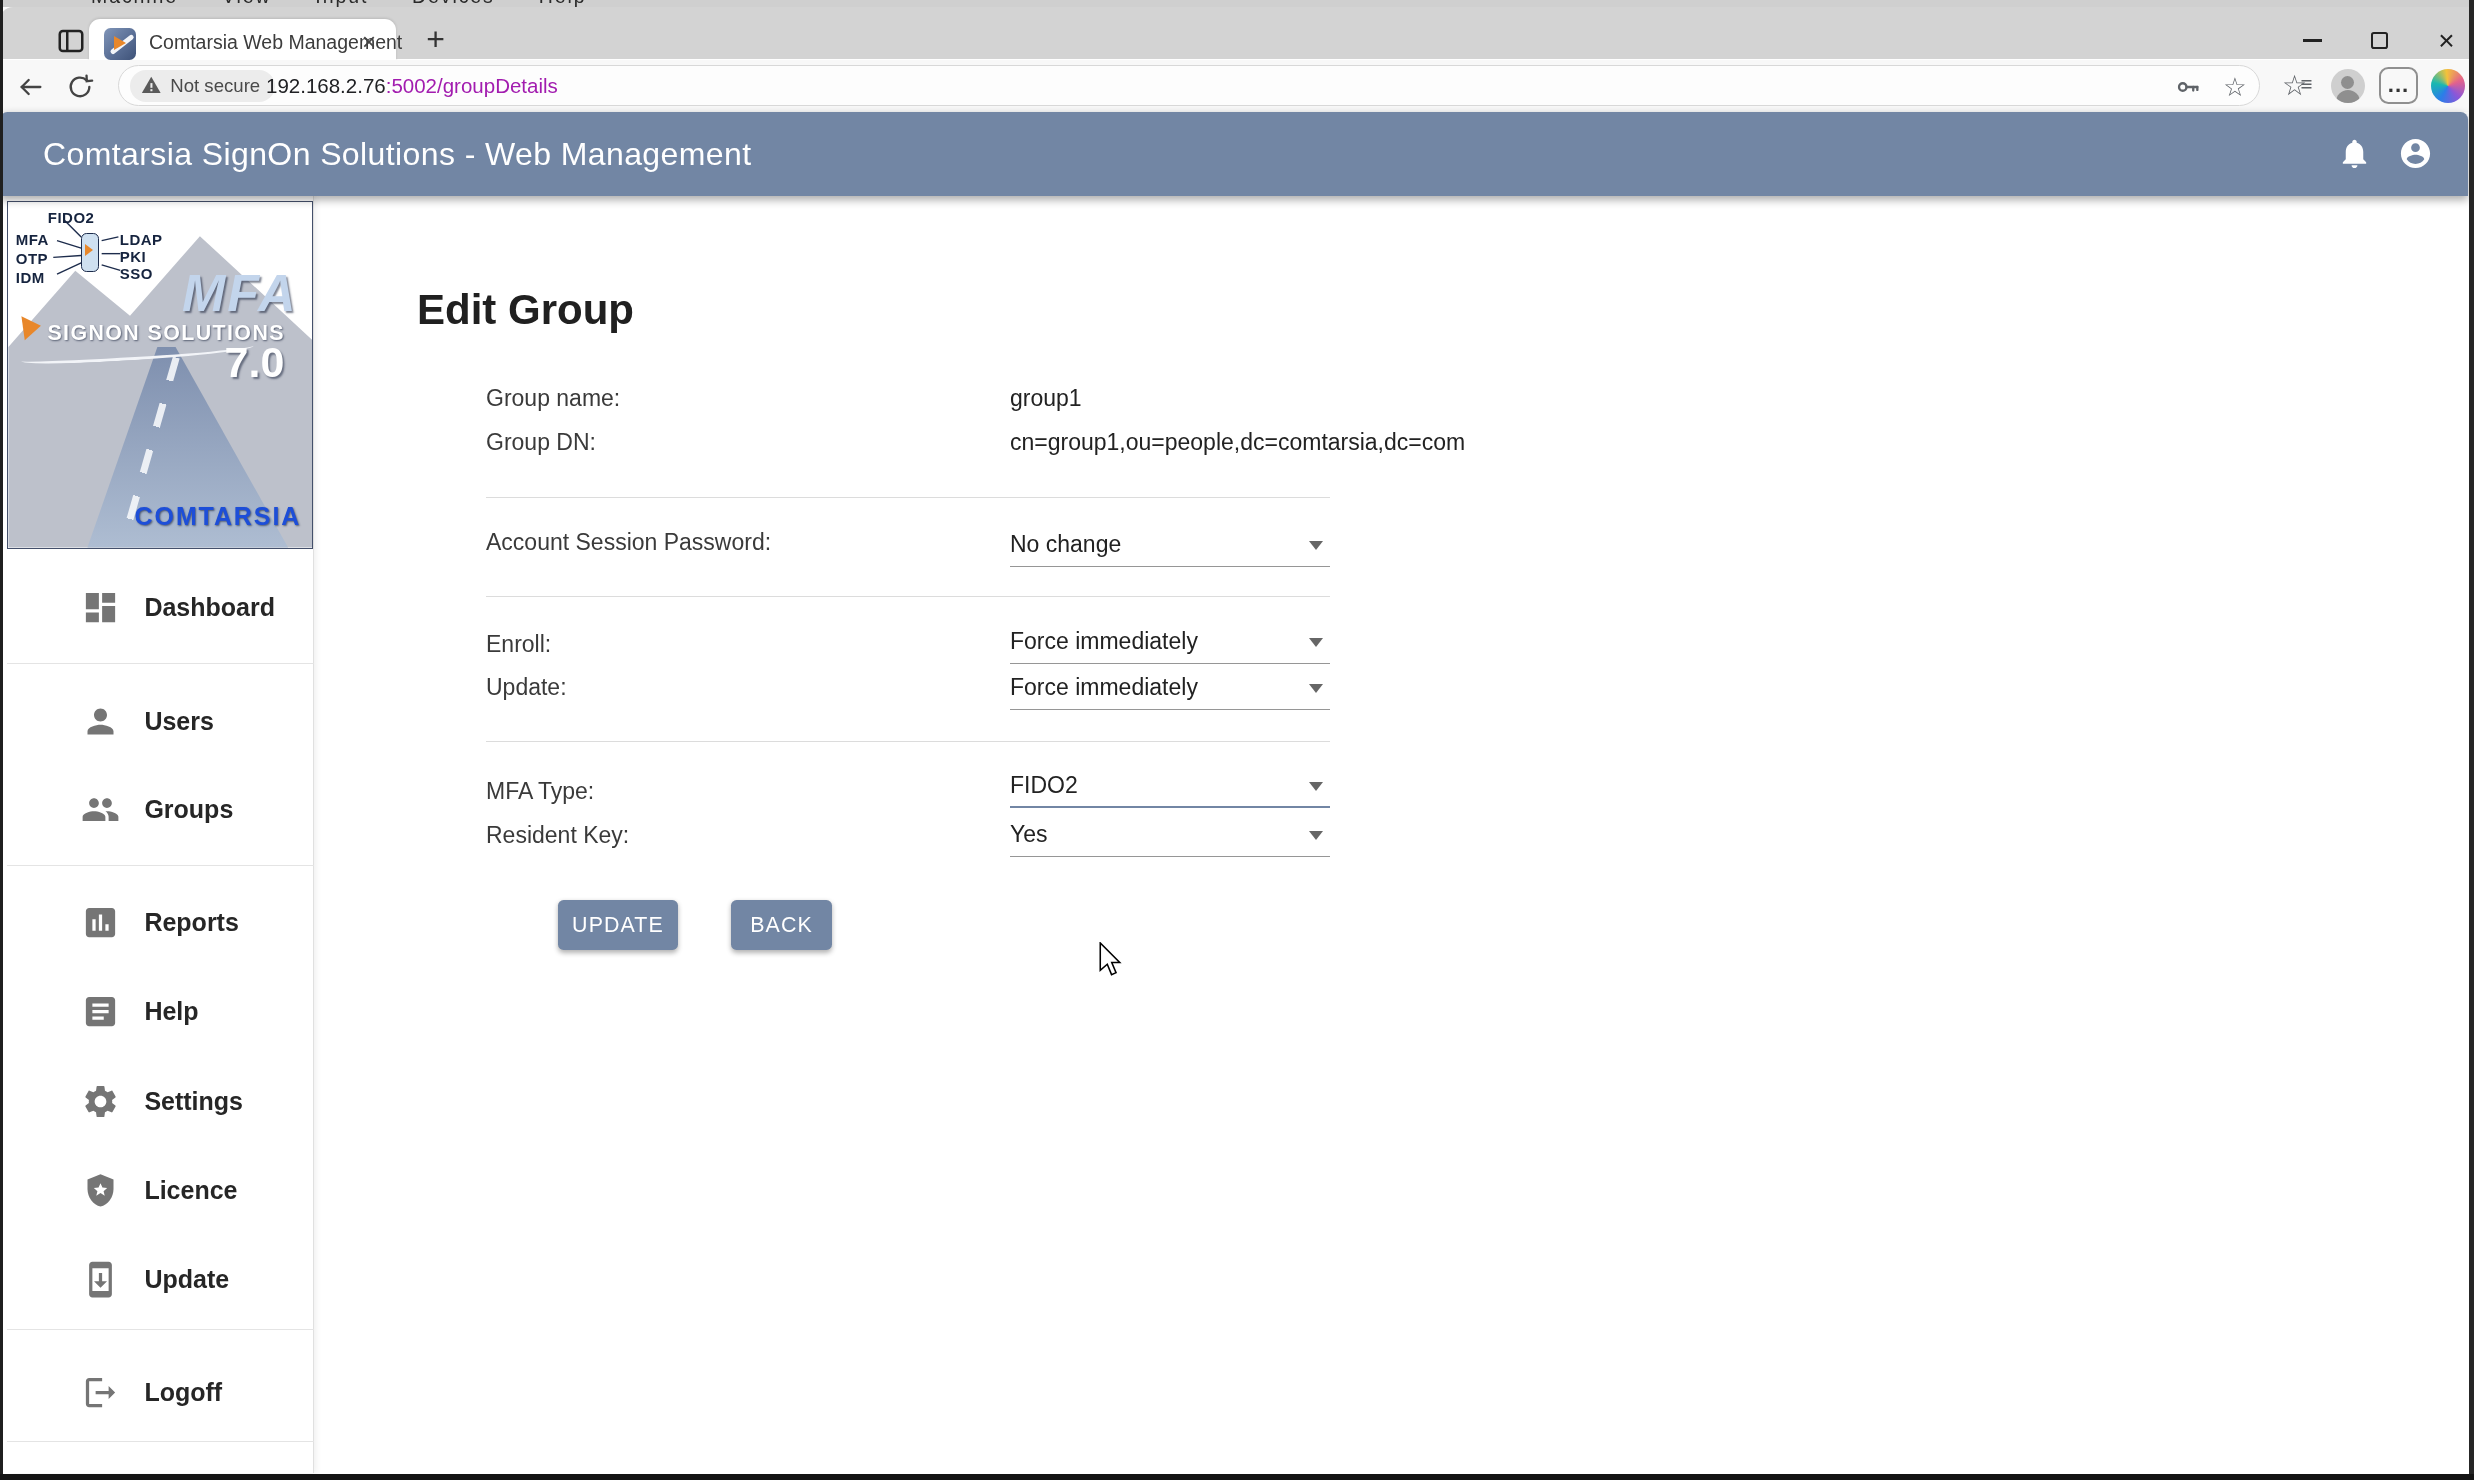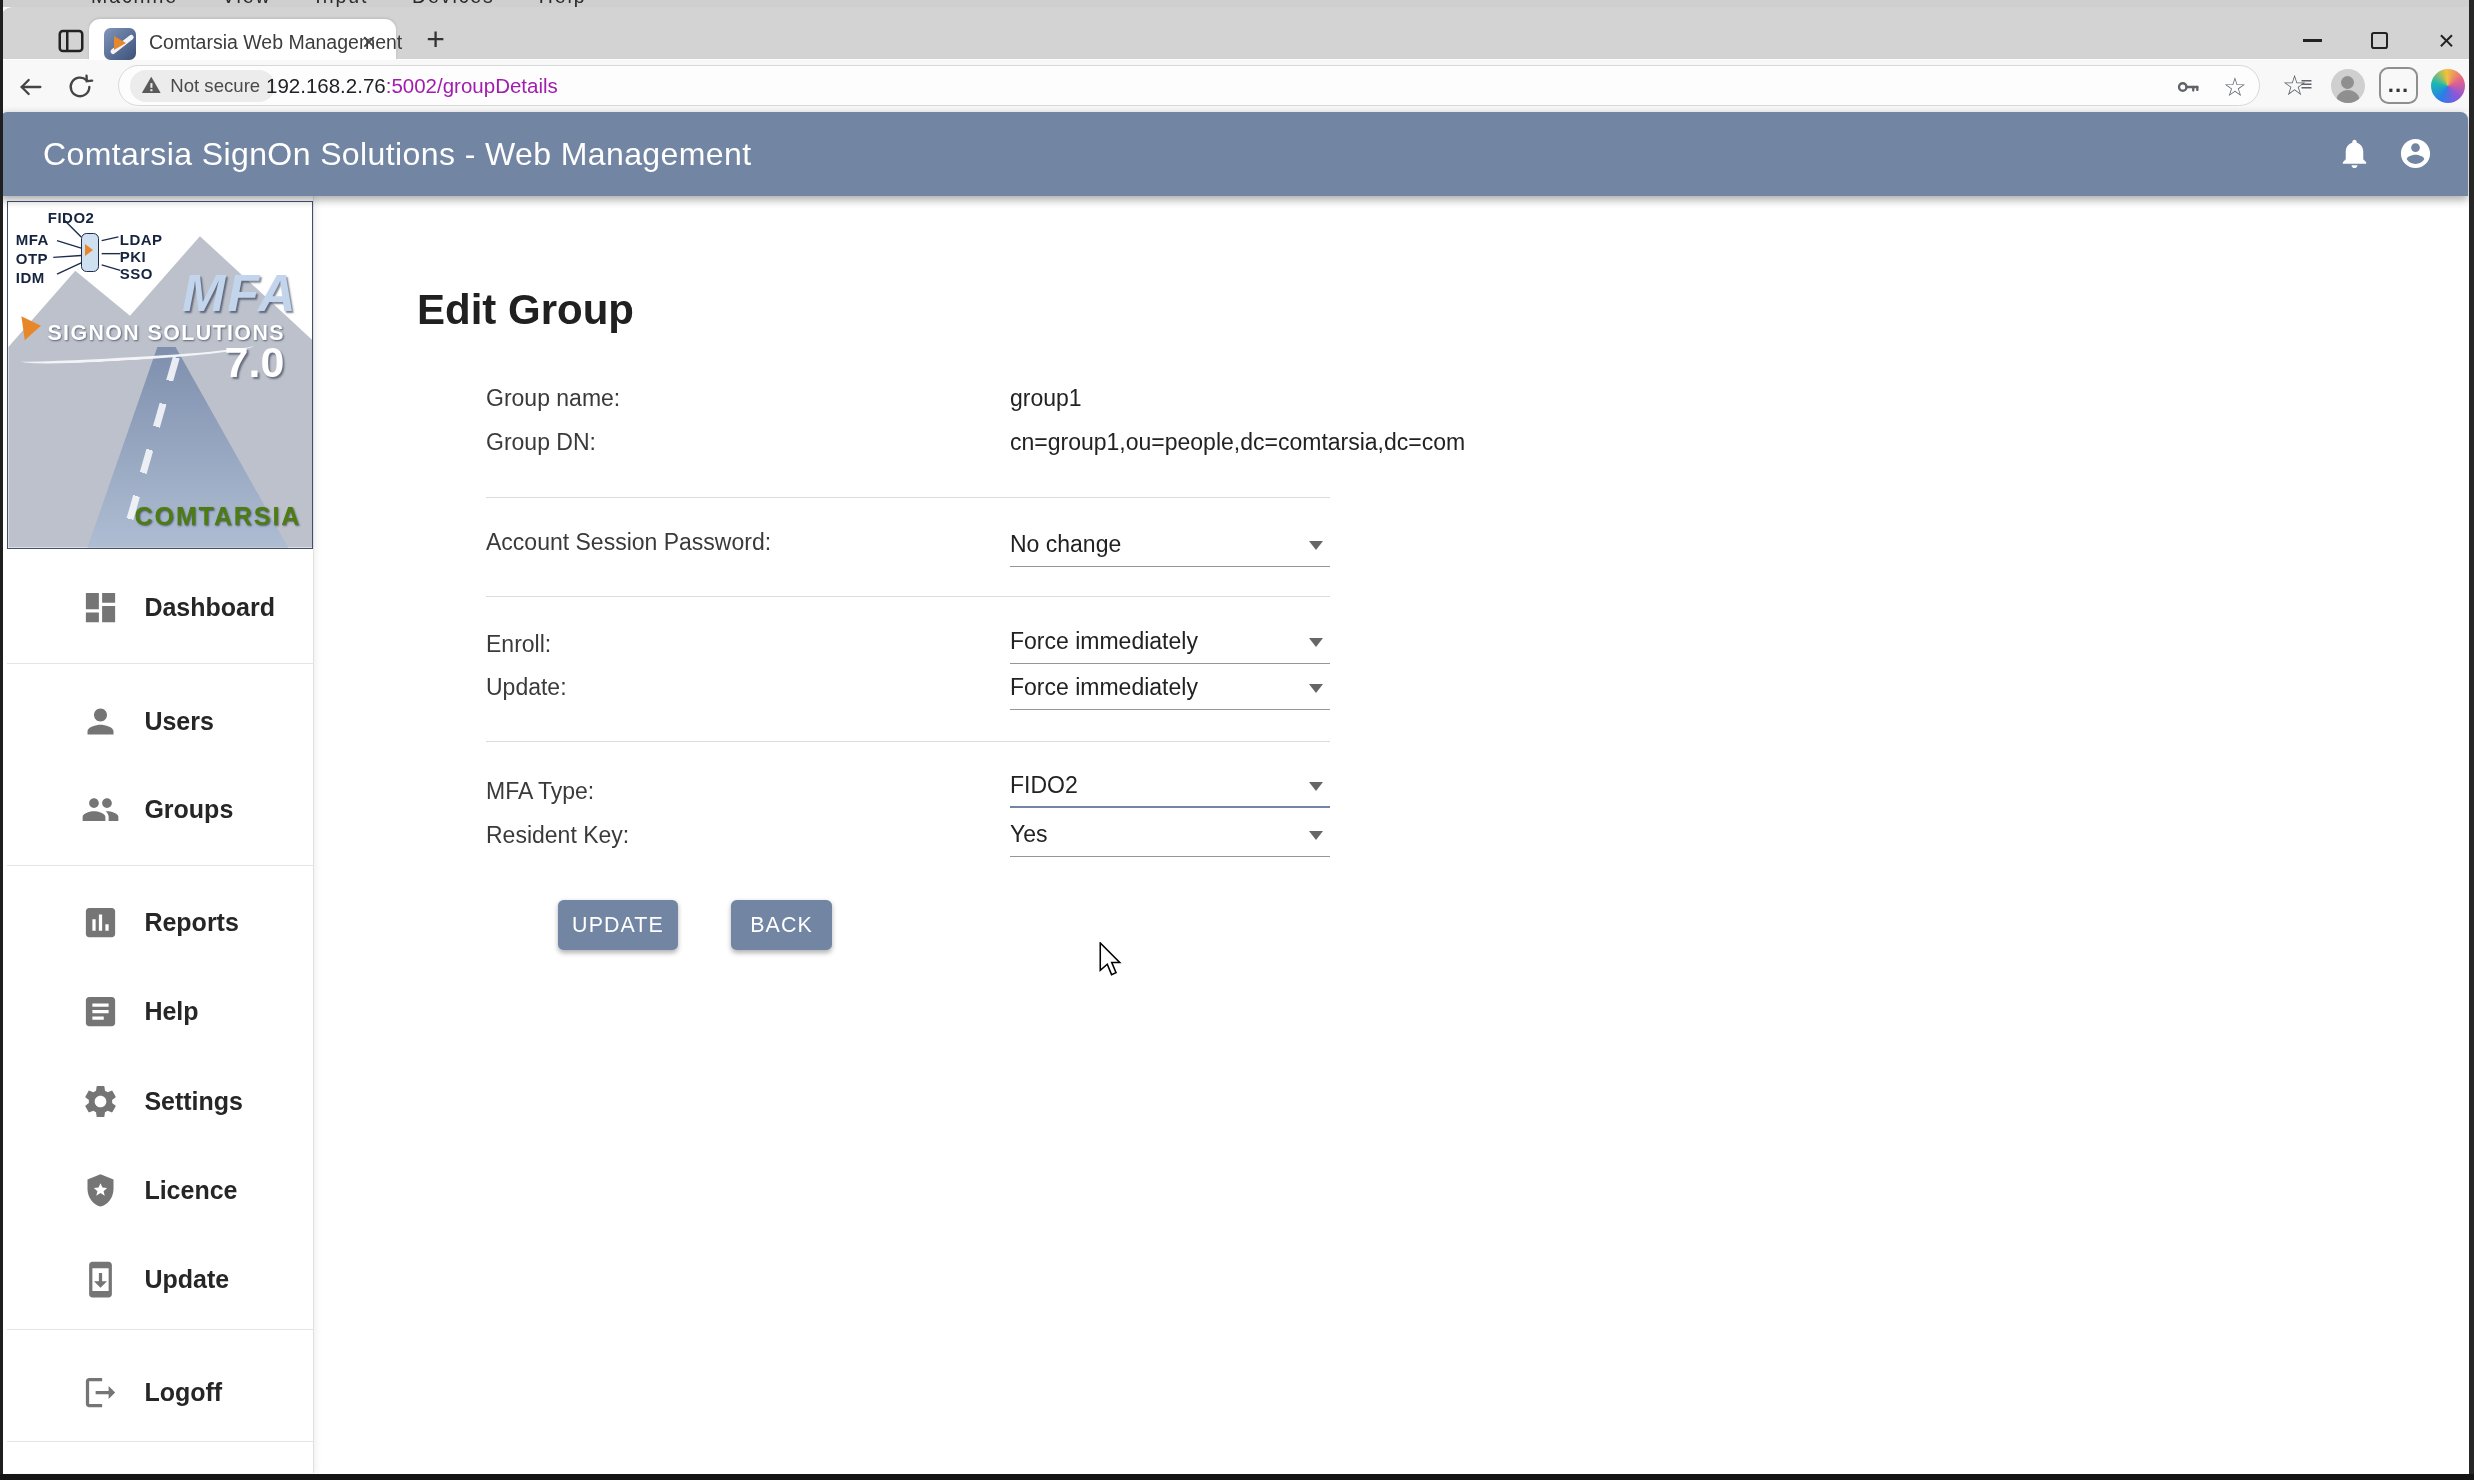--- a/index.html
+++ b/index.html
@@ -78,21 +78,21 @@
   .diagram span { position:absolute; font-size:15px; letter-spacing:0.5px; }
   .diagram .hub { position:absolute; left:65px; top:24px; width:18.6px; height:39px; background:#cfe0f0; border:1.9px solid #1d2c4c; border-radius:5.6px; }
   .diagram .hub i { position:absolute; left:3.7px; top:10.2px; width:0; height:0; border-left:8.4px solid #e8872a; border-top:6.5px solid transparent; border-bottom:6.5px solid transparent; }
   .logo-mfa { position:absolute; right:15px; top:61px; font-size:52px; font-weight:800; font-style:italic; color:#c3d5ec;
               text-shadow:1.9px 1.9px 1.9px rgba(20,30,55,.55); letter-spacing:1.9px; }
   .logo-signon { position:absolute; left:39px; top:119px; color:#ffffff; font-weight:700; font-size:21.4px; letter-spacing:1.4px;
               white-space:nowrap; text-shadow:0.9px 0.9px 1.9px rgba(20,30,55,.6); }
   .logo-signon .arrow { position:absolute; left:-24px; top:-5.6px; width:0; height:0; border-left:18.6px solid #e8872a; border-top:12px solid transparent; border-bottom:12px solid transparent; transform:rotate(-8deg); }
   .logo-swoosh { position:absolute; left:13px; top:145px; width:233px; height:13px; border-bottom:3.7px solid #f2f4f8; border-radius:0 0 70% 40%; transform:rotate(-3deg); }
   .logo-version { position:absolute; right:28px; top:136px; font-size:43px; font-weight:800; color:#ffffff; text-shadow:1.9px 1.9px 1.9px rgba(20,30,55,.5); }
-  .logo-brand { position:absolute; right:11.2px; top:300px; font-size:25px; font-weight:800; color:#4d7c0f; letter-spacing:1.9px; text-shadow:0.9px 0.9px 1.9px rgba(20,30,55,.6); }
+  .logo-brand { position:absolute; right:11.2px; top:300px; font-size:25px; font-weight:800; color:#1d4ed8; letter-spacing:1.9px; text-shadow:0.9px 0.9px 1.9px rgba(20,30,55,.6); }
 
   
   .main { position:absolute; left:316px; top:195px; width:2149px; height:1278px; background:#ffffff; }
   .h1 { position:absolute; left:101px; top:91px; font-size:42px; font-weight:700; color:#202020; }
   .f-label { position:absolute; left:170px; font-size:23px; color:#3a3a3a; height:30px; line-height:30px; white-space:nowrap; }
   .f-value { position:absolute; left:694px; font-size:23px; color:#222; height:30px; line-height:30px; white-space:nowrap; }
   .f-div { position:absolute; left:170px; width:844px; border-top:0.9px solid #dcdcdc; }
   .dd { position:absolute; left:694px; width:320px; height:43px; border-bottom:0.9px solid #969696; }
   .dd.focus { border-bottom:2.8px solid #7286a4; }
   .dd .val { position:absolute; left:0; top:0; height:40px; line-height:40px; font-size:23px; color:#222; white-space:nowrap; }

